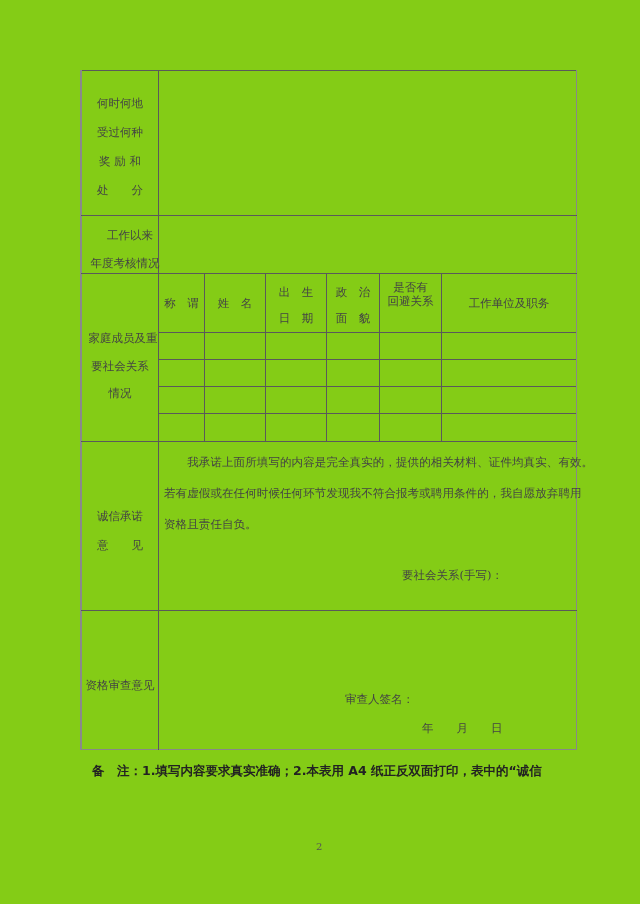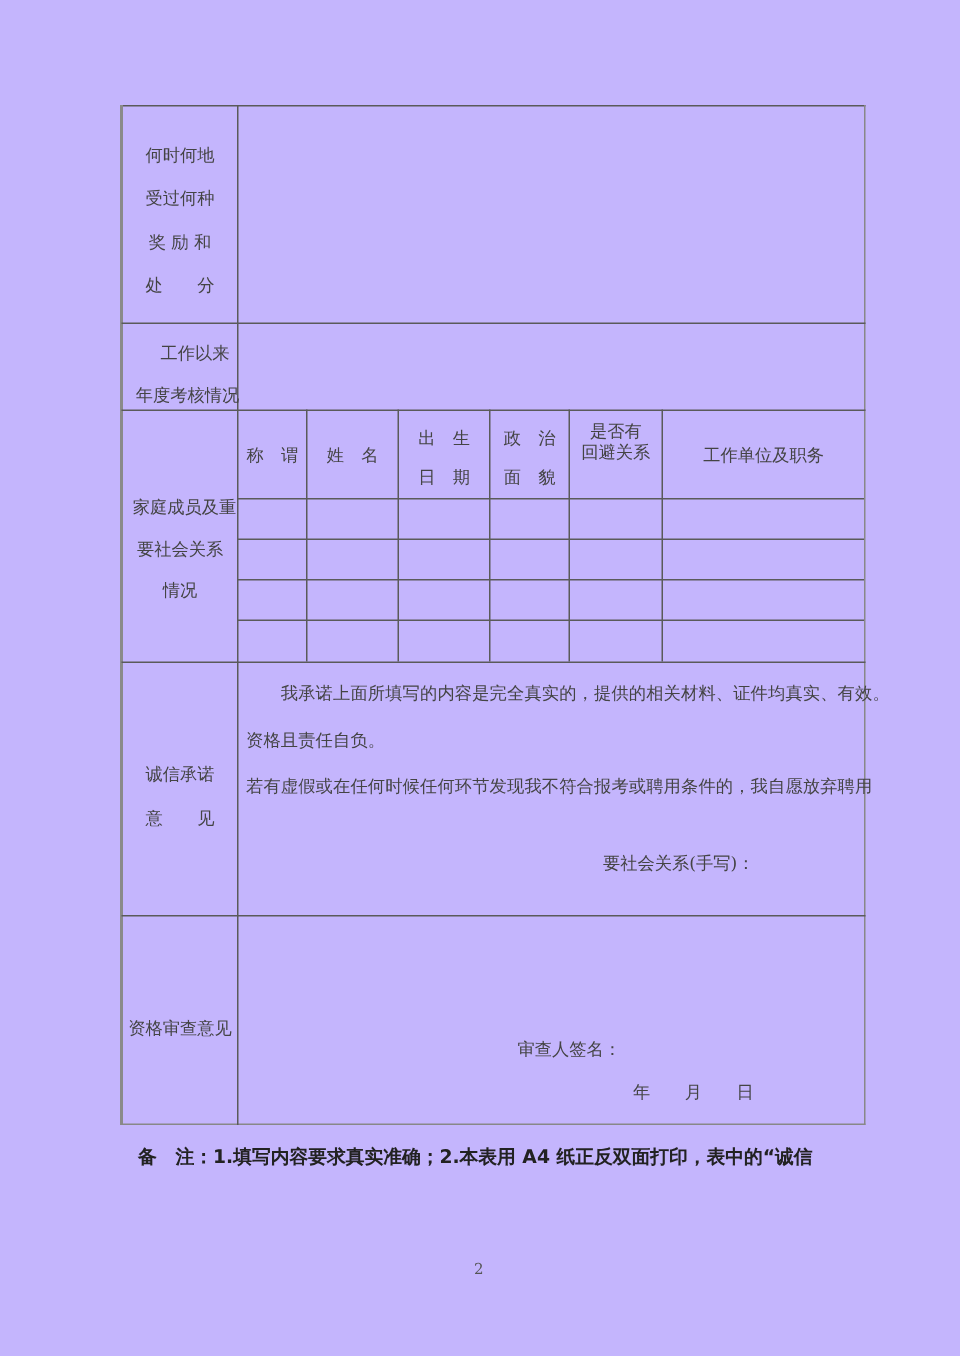--- a/index.html
+++ b/index.html
@@ -1,21 +1,21 @@
 <!DOCTYPE html>
 <html><head>
   <meta charset="utf-8">
   <style>
     html, body { margin: 0; padding: 0; background: #ffffff; }
     body {
       width: 640px; height: 904px; position: relative; overflow: hidden;
       font-family: "DejaVu Serif", "Liberation Serif", serif;
       color: #333333;
     }
-    .page { position: absolute; left: 0; top: 0; width: 640px; height: 904px; background: #c4b5fd; }
+    .page { position: absolute; left: 0; top: 0; width: 640px; height: 904px; background: #84cc16; }
 
     .grid-line { position: absolute; background: #5a5a5a; }
     .h { height: 1px; }
     .v { width: 1px; }
     .outer-left { background: #8a8a8a; width: 2px; }
 
     .label {
       position: absolute; font-size: 11.5px; line-height: 1; color: #444;
       text-align: center; white-space: nowrap;
     }
@@ -115,22 +115,22 @@
       <div class="cell" style="left:380px; top:414px; width:61px; height:27px;"></div>
       <div class="cell" style="left:442px; top:414px; width:134px; height:27px;"></div>
     </div>
   </div>
 
   <div class="label" style="left:83px; top:511px; width:74px;">诚信承诺</div>
   <div class="label" style="left:83px; top:540px; width:74px;">意　　见</div>
 
   <div class="para" style="top:447px;">
     <p>　　我承诺上面所填写的内容是完全真实的，提供的相关材料、证件均真实、有效。</p>
+    <p>若有虚假或在任何时候任何环节发现我不符合报考或聘用条件的，我自愿放弃聘用</p>
     <p>资格且责任自负。</p>
-    <p>若有虚假或在任何时候任何环节发现我不符合报考或聘用条件的，我自愿放弃聘用</p>
   </div>
   <div class="label" style="left:402px; top:570px; text-align:left;">要社会关系(手写)：</div>
   <div class="cell" style="left:500px; top:562px; width:72px; height:24px;"></div>
 
   <div class="label" style="left:83px; top:680px; width:74px;">资格审查意见</div>
   <div class="cell" style="left:160px; top:612px; width:415px; height:80px;"></div>
   <div class="label" style="left:345px; top:694px; text-align:left;">审查人签名：</div>
   <div class="cell" style="left:420px; top:688px; width:150px; height:22px;"></div>
   <div class="label" style="left:422px; top:723px; text-align:center;">年　　月　　日</div>
 

